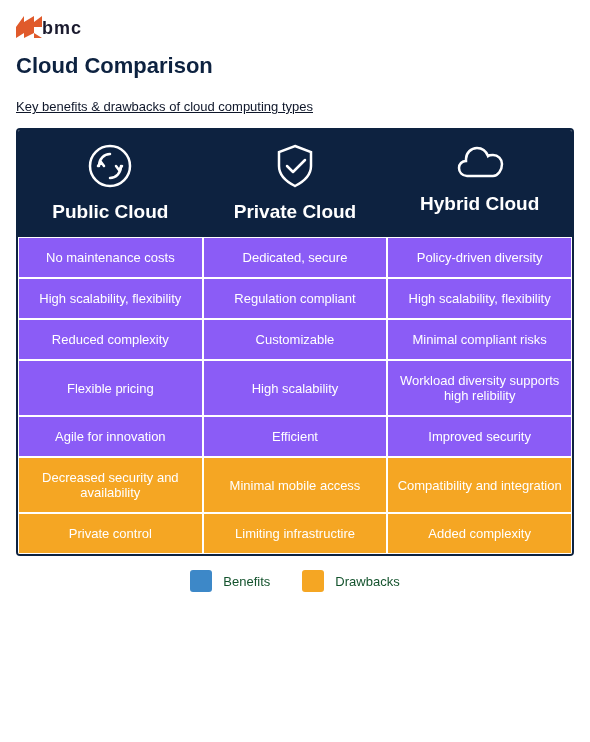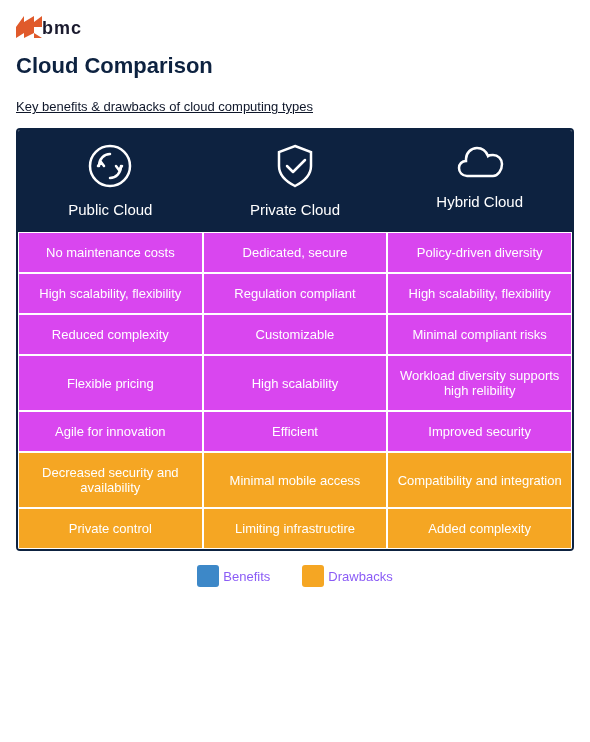--- a/index.html
+++ b/index.html
@@ -40,25 +40,25 @@
       vertical-align: top;
       width: 33.33%;
     }
     .header-icon {
       font-size: 28px;
       display: block;
       margin-bottom: 6px;
     }
     .header-label {
       display: block;
-      font-size: 15px;
-      font-weight: normal;
+      font-size: 19px;
+      font-weight: bold;
     }
     .benefit td {
-      background: #d946ef;
+      background: #8b5cf6;
       color: #fff;
       text-align: center;
       padding: 12px 8px;
       font-size: 13px;
       border: 1px solid #fff;
       vertical-align: middle;
     }
     .drawback td {
       background: #f5a623;
       color: #fff;
@@ -71,23 +71,23 @@
     .legend {
       display: flex;
       justify-content: center;
       align-items: center;
       gap: 32px;
       margin-top: 14px;
     }
     .legend-item {
       display: flex;
       align-items: center;
-      gap: 4px;
-      font-size: 13px;
-      color: #8b5cf6;
+      gap: 11px;
+      font-size: 13px;
+      color: #14532d;
     }
     .legend-box {
       width: 22px;
       height: 22px;
       border-radius: 3px;
     }
     .legend-box.benefit {
       background: #3d88c8;
     }
     .legend-box.drawback {

